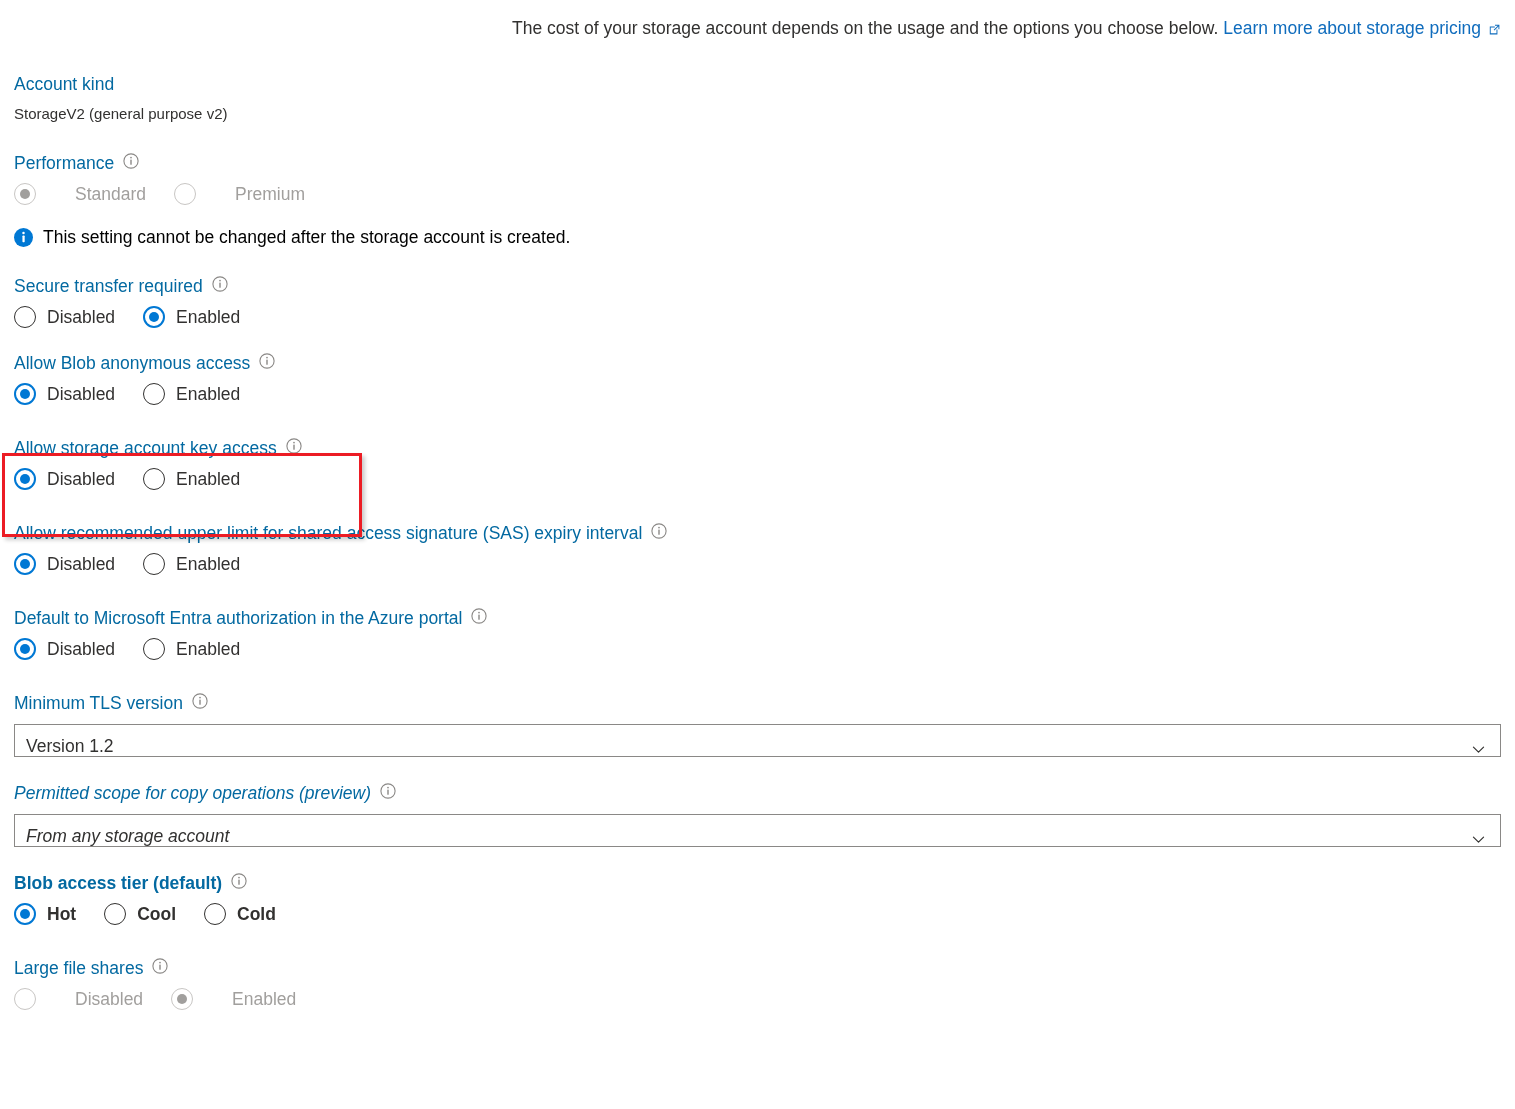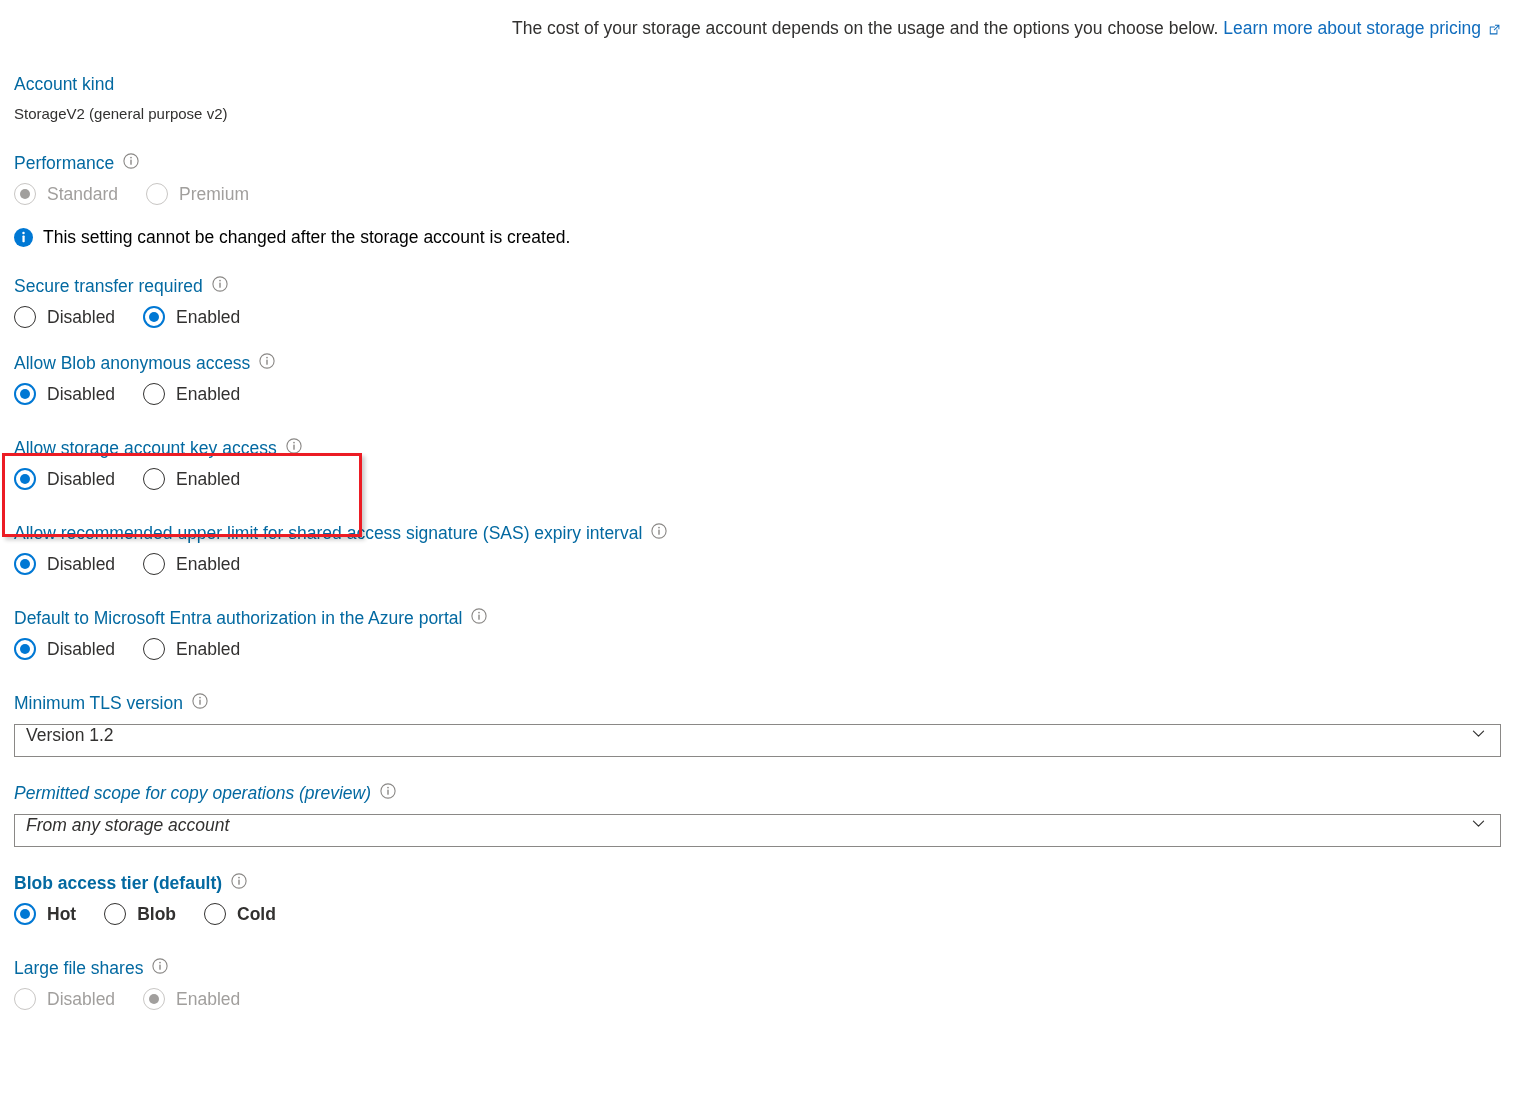--- a/index.html
+++ b/index.html
@@ -73,21 +73,21 @@
     align-items: center;
     margin-top: 9px;
   }
   .radio-item {
     display: flex;
     align-items: center;
     margin-right: 28px;
     cursor: pointer;
     white-space: nowrap;
   }
-  .radio-item.disabled { cursor: default; }
+  .radio-item.disabled { cursor: default; gap: 28px; }
 
   .radio-mark {
     width: 22px;
     height: 22px;
     border-radius: 50%;
     border: 1.6px solid #323130;
     box-sizing: border-box;
     flex: 0 0 auto;
     position: relative;
     background: #ffffff;
@@ -156,21 +156,21 @@
 
   
   .dropdown {
     margin-top: 10px;
     height: 33px;
     width: 1487px;
     box-sizing: border-box;
     border: 1px solid #8a8886;
     background: #ffffff;
     display: flex;
-    align-items: flex-start;
+    align-items: flex-end;
     justify-content: space-between;
     padding: 0 10px 0 11px;
     cursor: pointer;
   }
   .dropdown-value {
     font-size: 17.5px;
     line-height: 20px;
     color: #323130;
   }
   .chev {
@@ -391,21 +391,21 @@
             <rect x="7.3" y="6.5" width="1.4" height="5.2" rx="0.5" fill="#8a8886"></rect>
           </svg></span>
     </div>
     <div class="radio-group">
       <div class="radio-item checked">
         <span class="radio-mark"></span>
         <span class="radio-label">Hot</span>
       </div>
       <div class="radio-item">
         <span class="radio-mark"></span>
-        <span class="radio-label">Blob</span>
+        <span class="radio-label">Cool</span>
       </div>
       <div class="radio-item">
         <span class="radio-mark"></span>
         <span class="radio-label">Cold</span>
       </div>
     </div>
   </div>
 
   <div class="field" style="margin-top:32px;">
     <div class="label-row">

